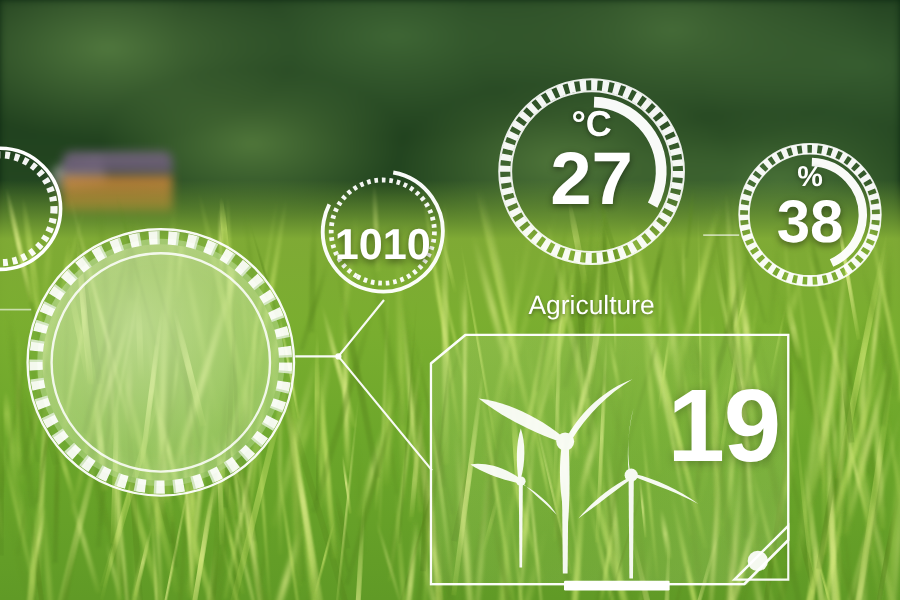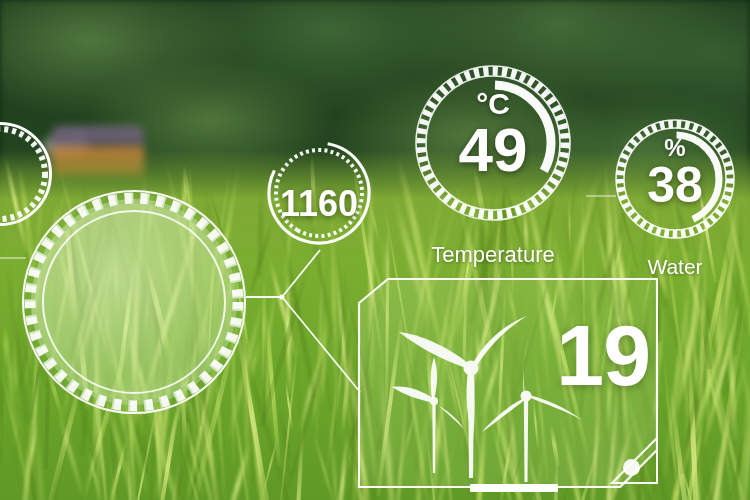--- a/index.html
+++ b/index.html
@@ -611,49 +611,48 @@
     <div class="innerline"></div>
     <div class="smart-text">
     </div>
   </div>
 
   <div class="hud gauge" id="gauge-mbar">
     <svg width="110" height="110" viewBox="0 0 110 110" style="position:absolute;inset:0">
       <circle cx="55" cy="55" r="50" fill="none" stroke="#ffffff" stroke-width="3.2" stroke-dasharray="250 64" transform="rotate(-80 55 55)" opacity="0.97"></circle>
       <circle cx="55" cy="55" r="43" fill="none" stroke="#ffffff" stroke-width="4" stroke-dasharray="3 3.2" transform="rotate(120 55 55)" opacity="0.95"></circle>
     </svg>
-    <div class="g-val">1160</div>
+    <div class="g-val">1010</div>
   </div>
 
   <div class="hud gauge" id="gauge-temp">
     <svg width="160" height="160" viewBox="0 0 160 160" style="position:absolute;inset:0">
 
       <circle cx="80" cy="80" r="72" fill="none" stroke="#ffffff" stroke-width="9" stroke-dasharray="5.2 4.2" opacity="0.95"></circle>
 
       <circle cx="80" cy="80" r="77" fill="none" stroke="#ffffff" stroke-width="1.6" opacity="0.9"></circle>
       <circle cx="80" cy="80" r="67" fill="none" stroke="#ffffff" stroke-width="1.6" opacity="0.9"></circle>
 
       <circle cx="80" cy="80" r="58" fill="none" stroke="#ffffff" stroke-width="9" stroke-dasharray="118 246" transform="rotate(-88 80 80)" opacity="0.97"></circle>
     </svg>
     <div class="g-unit">°C</div>
-    <div class="g-val">49</div>
+    <div class="g-val">27</div>
   </div>
-  <div class="hud lbl" id="lbl-temp">Temperature</div>
+  <div class="hud lbl" id="lbl-temp">Agriculture</div>
 
   <div class="hud gauge" id="gauge-water">
     <svg width="122" height="122" viewBox="0 0 122 122" style="position:absolute;inset:0">
       <circle cx="61" cy="61" r="55" fill="none" stroke="#ffffff" stroke-width="8" stroke-dasharray="4.6 3.8" opacity="0.95"></circle>
       <circle cx="61" cy="61" r="59" fill="none" stroke="#ffffff" stroke-width="1.5" opacity="0.9"></circle>
       <circle cx="61" cy="61" r="51" fill="none" stroke="#ffffff" stroke-width="1.5" opacity="0.9"></circle>
       <circle cx="61" cy="61" r="44" fill="none" stroke="#ffffff" stroke-width="7" stroke-dasharray="118 159" transform="rotate(-88 61 61)" opacity="0.97"></circle>
     </svg>
     <div class="g-unit">%</div>
     <div class="g-val">38</div>
   </div>
-  <div class="hud lbl" id="lbl-water">Water</div>
 
   <div class="hud" id="panel-wind">
     <div class="panel-glass"></div>
 
     <svg width="300" height="210" viewBox="0 0 300 210" style="position:absolute;inset:0">
       <path d="M30 1 L299 1 L299 172 L262 209 L1 209 L1 25 Z" fill="none" stroke="#ffffff" stroke-width="2.2" opacity="0.97"></path>
       <path d="M299 160 L254 205 L299 205 Z" fill="none" stroke="#ffffff" stroke-width="2" opacity="0.95"></path>
     </svg>
 
     <svg width="200" height="190" viewBox="0 0 200 190" style="position:absolute;left:28px;top:28px">

